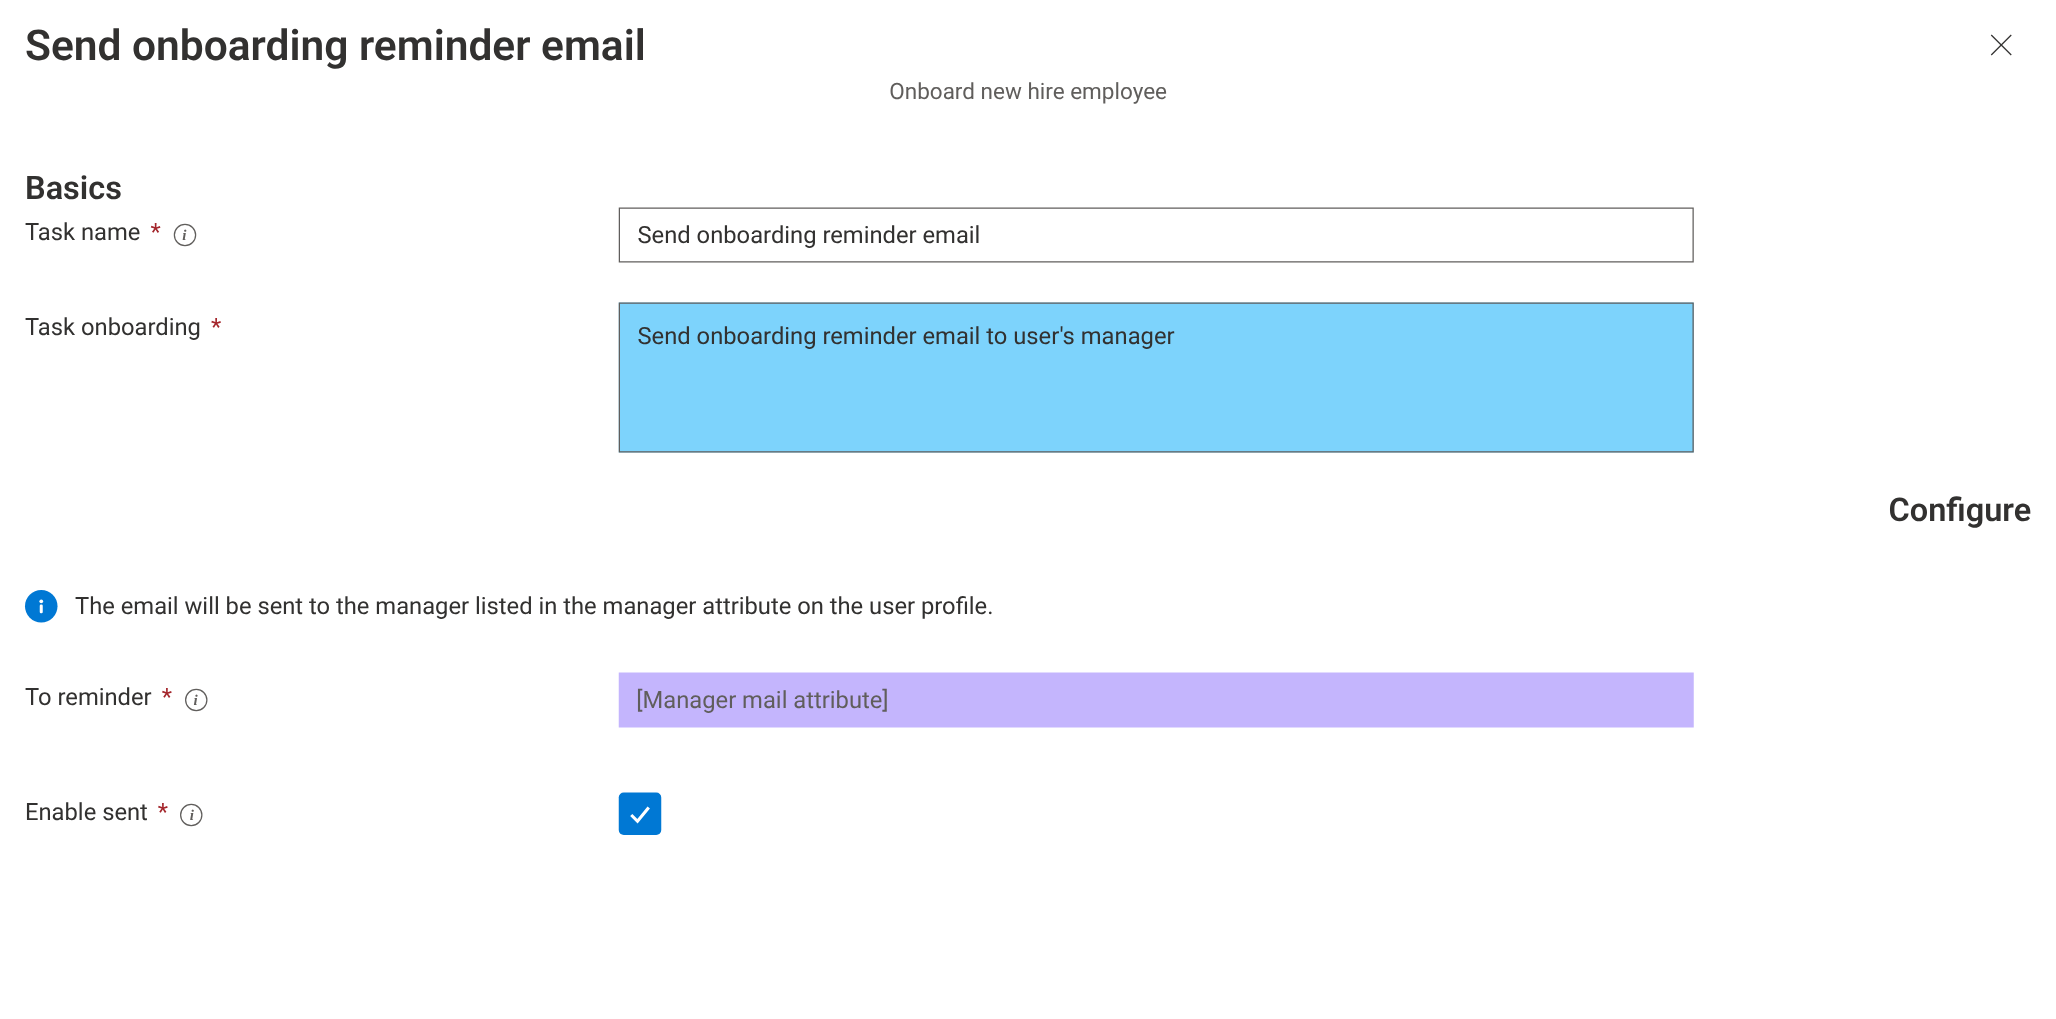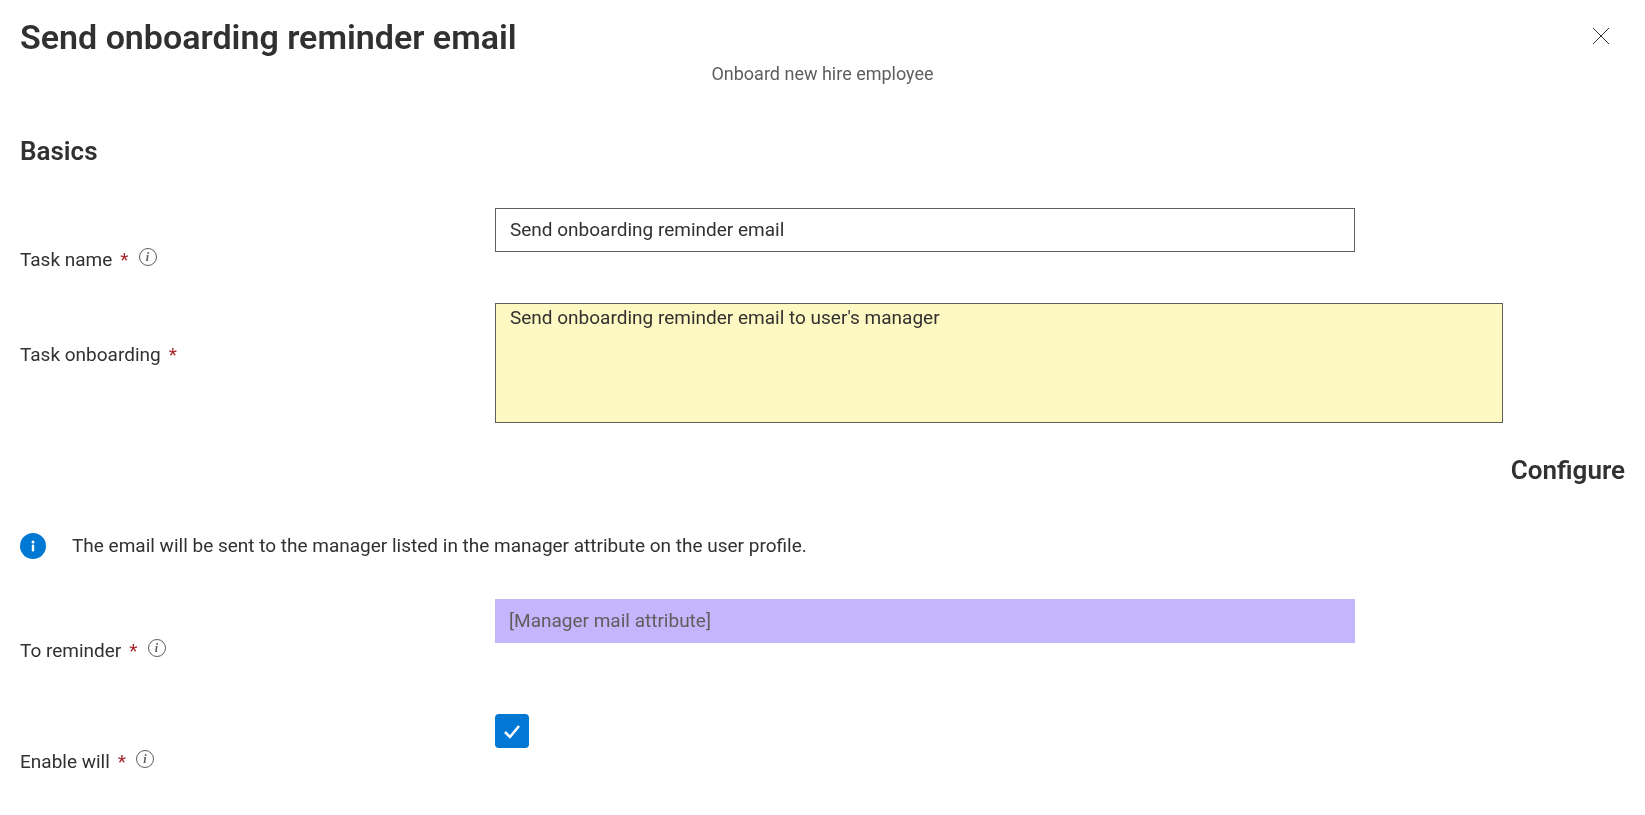--- a/index.html
+++ b/index.html
@@ -49,34 +49,32 @@
       font-size: 18px;
       color: #605e5c;
       margin-top: 4px;
       text-align: center;
     }
     .section-heading {
       font-size: 26px;
       font-weight: 600;
       color: #323130;
       margin-top: 52px;
-      margin-bottom: 42px;
     }
     .form-row {
       display: flex;
       align-items: flex-start;
       margin-bottom: 32px;
     }
     .form-label-wrap {
       width: 475px;
       display: flex;
-      align-items: flex-start;
+      align-items: flex-end;
       padding-top: 8px;
       gap: 6px;
-      margin-top: 32px;
     }
     .form-label {
       font-size: 19px;
       color: #323130;
     }
     .required {
       color: #a4262c;
       font-size: 19px;
       margin-left: 2px;
     }
@@ -102,46 +100,46 @@
       height: 44px;
       border: 1px solid #605e5c;
       padding: 8px 14px;
       font-size: 19px;
       font-family: inherit;
       color: #323130;
       background: #ffffff;
       outline: none;
     }
     .textarea-input {
-      width: 1008px;
+      width: 860px;
       height: 120px;
       border: 1px solid #605e5c;
-      padding: 2px 14px;
+      padding: 14px 14px;
       font-size: 19px;
       font-family: inherit;
       color: #323130;
-      background: #fef9c3;
+      background: #7dd3fc;
       resize: none;
       outline: none;
     }
     .readonly-input {
       width: 860px;
       height: 44px;
       border: none;
       background: #c4b5fd;
       padding: 8px 14px;
       font-size: 19px;
       font-family: inherit;
       color: #605e5c;
       outline: none;
     }
     .info-banner {
       display: flex;
       align-items: center;
-      gap: 26px;
+      gap: 14px;
       margin-bottom: 40px;
       margin-top: 8px;
     }
     .info-banner-icon {
       width: 26px;
       height: 26px;
       background: #0078d4;
       border-radius: 50%;
       display: flex;
       align-items: center;
@@ -233,21 +231,21 @@
     <div class="form-label-wrap">
       <span class="form-label">To reminder</span>
       <span class="required">*</span>
       <span class="info-icon">i</span>
     </div>
     <input type="text" class="readonly-input" readonly="" value="[Manager mail attribute]" style="">
   </div>
 
   <div class="form-row" style="margin-top:48px;">
     <div class="form-label-wrap">
-      <span class="form-label">Enable will</span>
+      <span class="form-label">Enable sent</span>
       <span class="required">*</span>
       <span class="info-icon">i</span>
     </div>
     <div class="checkbox-wrap">
       <div class="checkbox">
         <svg viewBox="0 0 22 22">
           <polyline points="4,12 9,17 18,6"></polyline>
         </svg>
       </div>
     </div>

